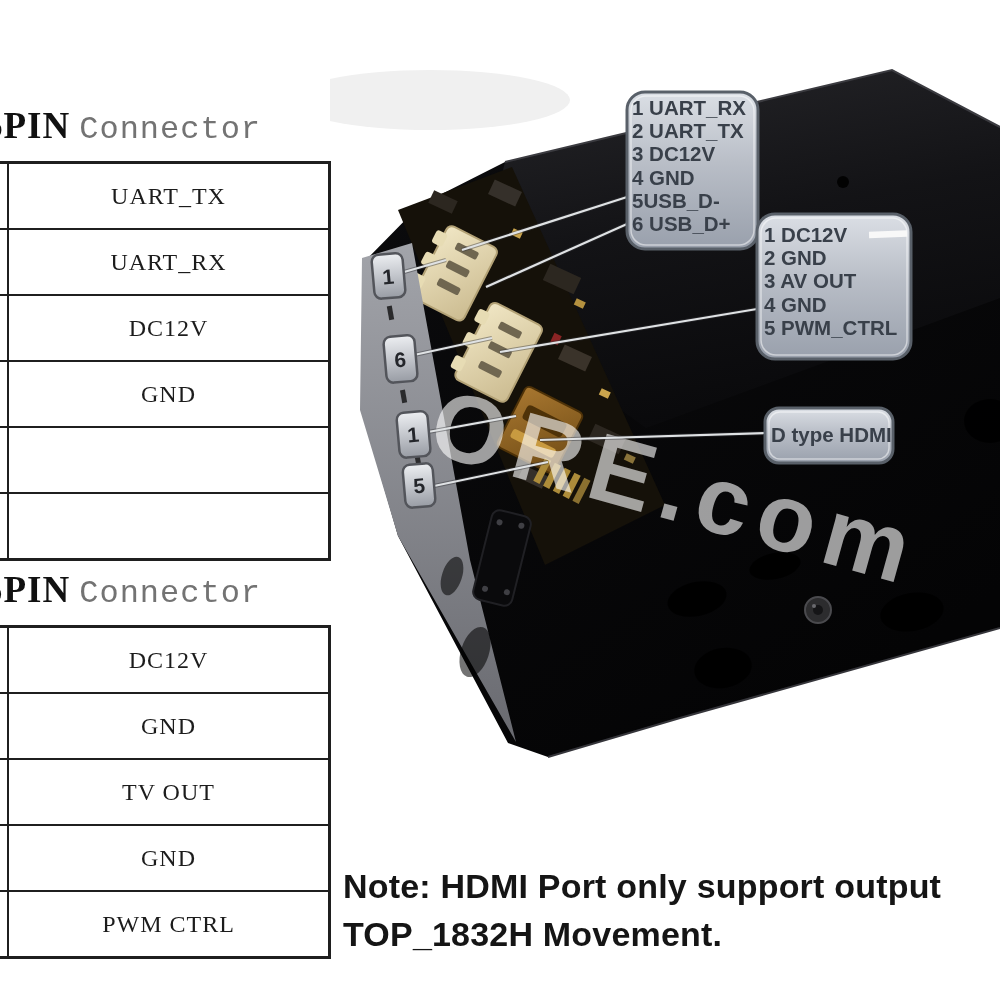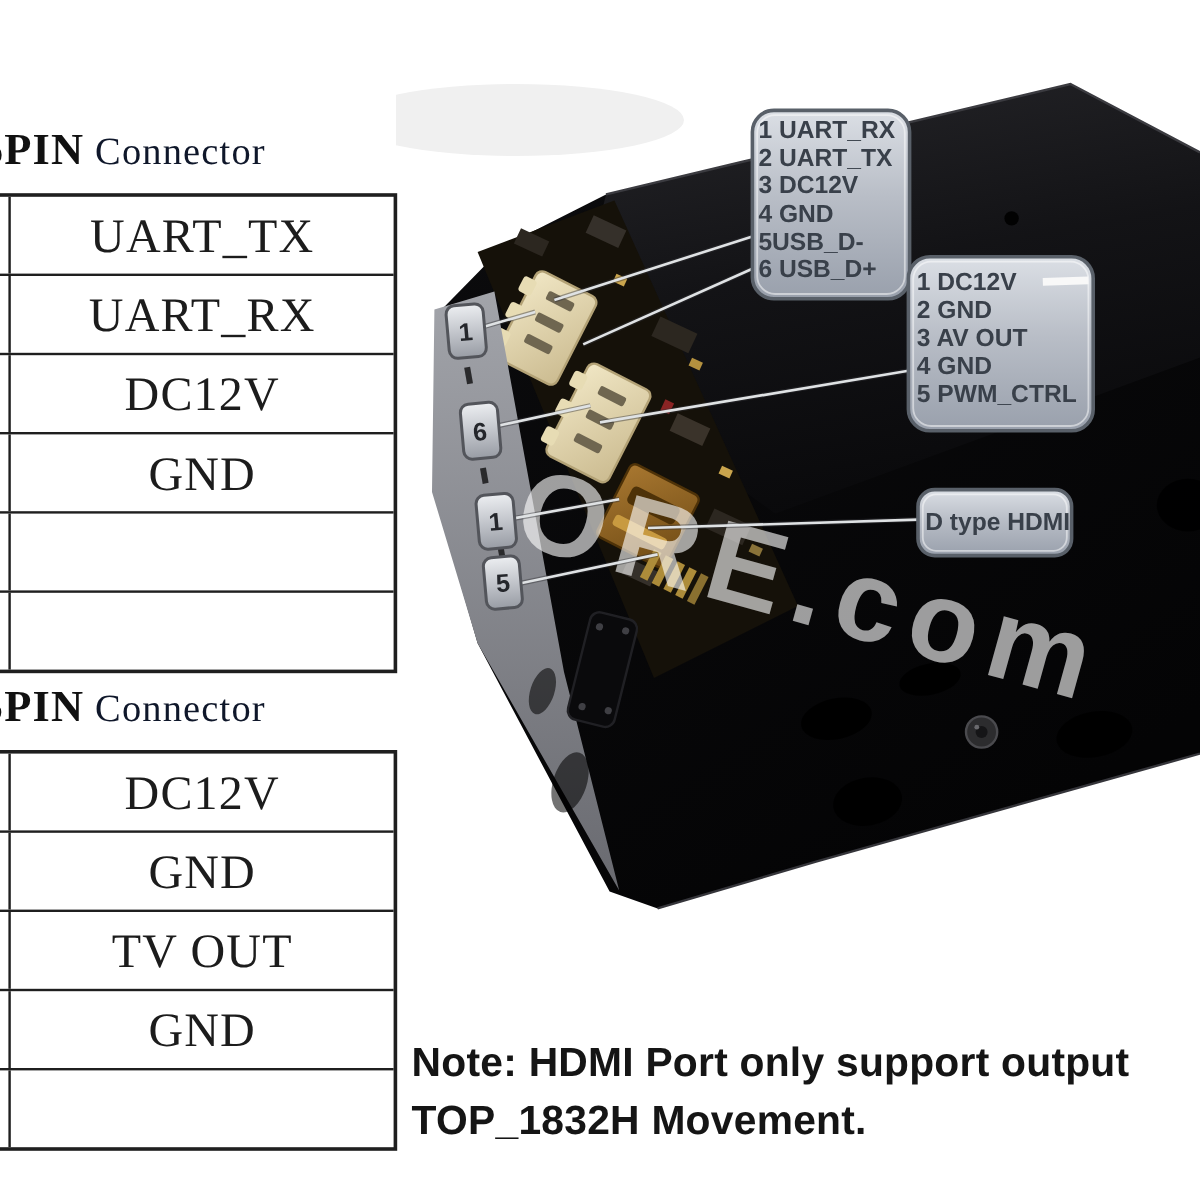--- a/index.html
+++ b/index.html
@@ -2,32 +2,32 @@
 <html><head>
 <meta charset="utf-8">
 <style>
   html,body{margin:0;padding:0;background:#ffffff;}
   #stage{position:relative;width:1000px;height:1000px;overflow:hidden;background:#ffffff;
          font-family:"Liberation Sans",sans-serif;}
 
   
   .pin-title{position:absolute;white-space:nowrap;color:#111;}
   .pin-title .tb{font-family:"Liberation Serif",serif;font-weight:bold;font-size:37px;letter-spacing:1px;}
-  .pin-title .tr{font-family:Liberation Serif, serif;font-weight:500;font-size:32px;color:#0f172a;margin-left:9px;letter-spacing:1px;text-align:right;}
+  .pin-title .tr{font-family:Liberation Mono, monospace;font-weight:500;font-size:32px;color:#737373;margin-left:9px;letter-spacing:1px;text-align:right;}
   #title6{left:-16px;top:104px;}
   #title5{left:-16px;top:568px;}
 
   .pin-table{position:absolute;left:-58px;width:383px;border:3px solid #1f1f1f;background:#fff;box-sizing:content-box;}
   #table6{top:161px;}
   #table5{top:625px;}
   .prow{display:flex;height:64px;border-top:2px solid #1f1f1f;}
   .prow:first-child{border-top:none;}
   .cell-left{width:62px;border-right:2px solid #1f1f1f;}
   .cell-main{flex:1;display:flex;align-items:center;justify-content:center;
-             font-family:"Liberation Serif",serif;font-size:40px;color:#1c1c1c;letter-spacing:1px;}
+             font-family:"Liberation Serif",serif;font-size:24px;color:#1c1c1c;letter-spacing:1px;}
 
   
   #note{position:absolute;left:343px;top:862px;width:670px;
         font-family:"Liberation Sans",sans-serif;font-weight:600;font-size:34px;line-height:1.42;
         color:#151515;letter-spacing:0.2px;}
 
   
   #photo{position:absolute;left:330px;top:28px;width:670px;height:842px;}
   .co-text{font-family:"Liberation Sans",sans-serif;font-weight:bold;fill:#39404a;}
   .tag-text{font-family:"Liberation Sans",sans-serif;font-weight:bold;font-size:21px;fill:#24262b;text-anchor:middle;}
@@ -82,20 +82,21 @@
     <div class="prow">
         <div class="cell-left"></div>
         <div class="cell-main">TV OUT</div>
       </div>
     <div class="prow">
         <div class="cell-left"></div>
         <div class="cell-main">GND</div>
       </div>
     <div class="prow">
         <div class="cell-left"></div>
+        <div class="cell-main">PWM CTRL</div>
       </div>
   </div>
 
   <svg id="photo" viewBox="330 28 670 842" aria-hidden="true">
     <defs>
       <linearGradient id="gFace" x1="0" y1="0" x2="0.6" y2="1">
         <stop offset="0" stop-color="#0c0c0e"></stop>
           <stop offset="1" stop-color="#040405"></stop>
       </linearGradient>
       <linearGradient id="gTop" x1="0" y1="0" x2="0.25" y2="1">

